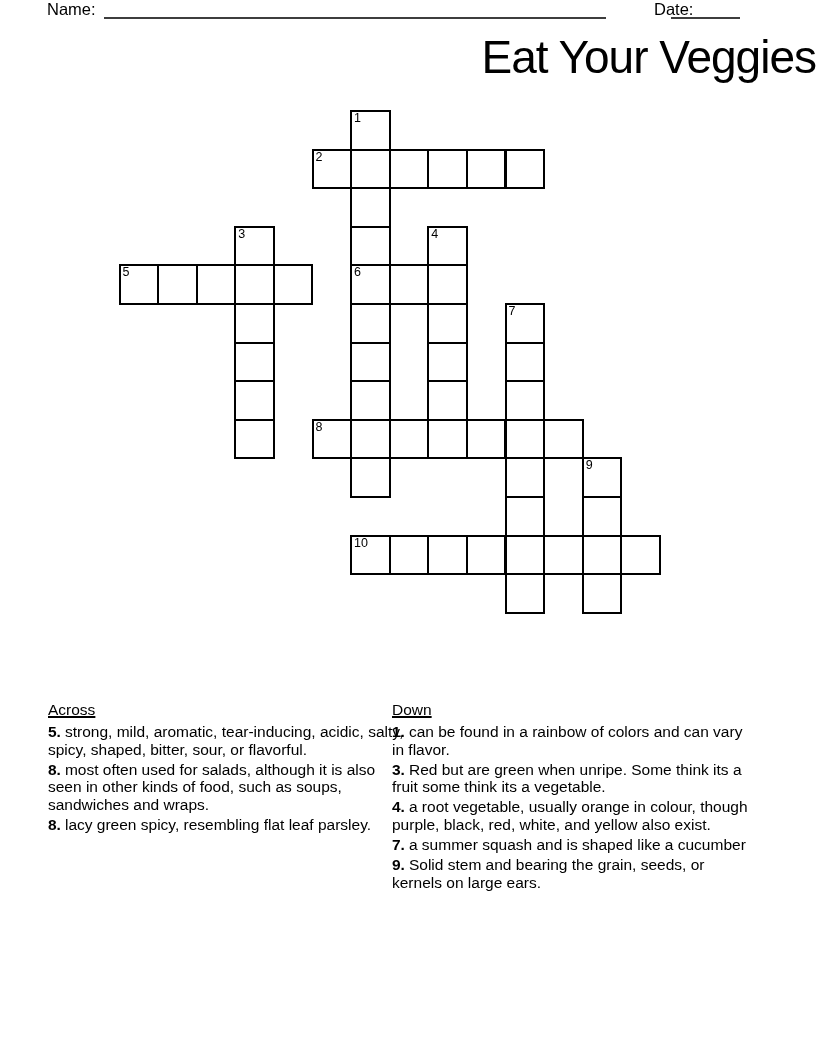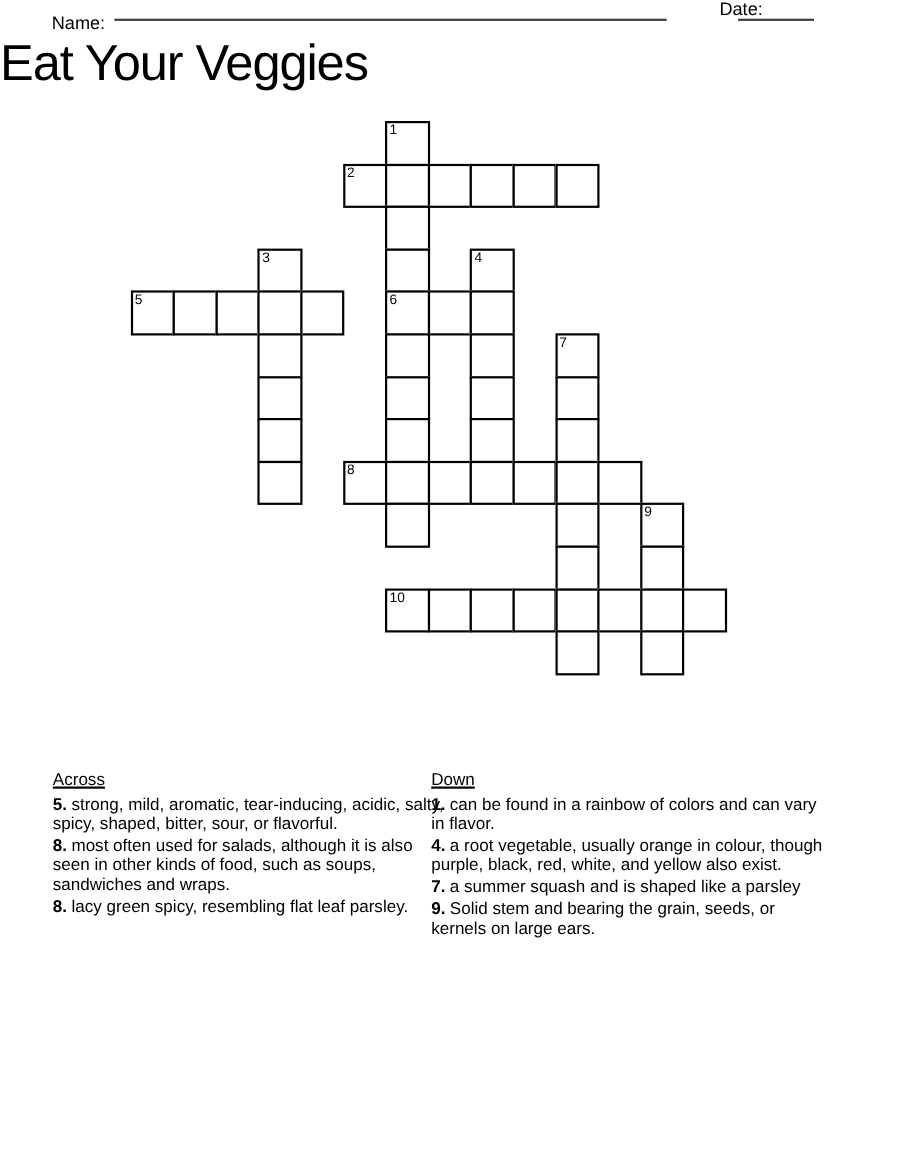--- a/index.html
+++ b/index.html
@@ -1,28 +1,28 @@
 <!DOCTYPE html>
 <html style="--ink: #000000; --line: #3d3d3d;"><head>
 <meta charset="utf-8">
 <style>
   html, body { margin: 0; padding: 0; background: #ffffff; }
   body { width: 816px; height: 1056px; font-family: "Liberation Sans", "DejaVu Sans", sans-serif; color: var(--ink, #000); }
   .sheet { position: relative; width: 816px; height: 1056px; background: #fff; overflow: hidden; }
 
   
   .hdr-label { position: absolute; top: 1px; font-size: 16.5px; line-height: 17px; color: var(--ink, #000); }
-  .name-label { left: 47px; margin-top: 12px; }
+  .name-label { left: 47px; }
   .date-label { left: 628px; margin-left: 26px; }
   .fill-line { position: absolute; top: 0; height: 17px; border-bottom: 2px solid var(--line, #3d3d3d); }
   .name-line { left: 104px; width: 502px; }
   .date-line { left: 671px; width: 69px; }
 
   
-  .title { position: absolute; left: 0; right: 0; top: 30px; margin: 0; text-align: left;
+  .title { position: absolute; left: 0; right: 0; top: 30px; margin: 0; text-align: right;
            font-size: 46px; font-weight: 400; letter-spacing: -1px; color: var(--ink, #000); }
 
   
   .grid { position: absolute; left: 0; top: 0; width: 816px; height: 660px; }
   .cell { position: absolute; width: 40.6px; height: 40.6px; box-sizing: border-box;
           border: 2px solid var(--ink, #000); background: #fff; }
   .cellnum { position: absolute; top: 0px; left: 2px; font-size: 12.5px; line-height: 13px;
              color: var(--ink, #000); }
 
   
@@ -129,19 +129,20 @@
         <p class="clue"><b>5.</b><span>strong, mild, aromatic, tear-inducing, acidic, salty, spicy, shaped, bitter, sour, or flavorful.</span></p>
         <p class="clue"><b>8.</b><span>most often used for salads, although it is also seen in other kinds of food, such as soups, sandwiches and wraps.</span></p>
         <p class="clue"><b>8.</b><span>lacy green spicy, resembling flat leaf parsley.</span></p>
       </div>
   </div>
 
   <div class="clues clues-down">
     <div class="clue-heading">Down</div>
     <div id="down-list">
         <p class="clue"><b>1.</b><span>can be found in a rainbow of colors and can vary in flavor.</span></p>
+        <p class="clue"><b>3.</b><span>Red but are green when unripe. Some think its a fruit some think its a vegetable.</span></p>
         <p class="clue"><b>4.</b><span>a root vegetable, usually orange in colour, though purple, black, red, white, and yellow also exist.</span></p>
-        <p class="clue"><b>7.</b><span>a summer squash and is shaped like a parsley</span></p>
+        <p class="clue"><b>7.</b><span>a summer squash and is shaped like a cucumber</span></p>
         <p class="clue"><b>9.</b><span>Solid stem and bearing the grain, seeds, or kernels on large ears.</span></p>
       </div>
   </div>
 
 </div>
 
 </body></html>

